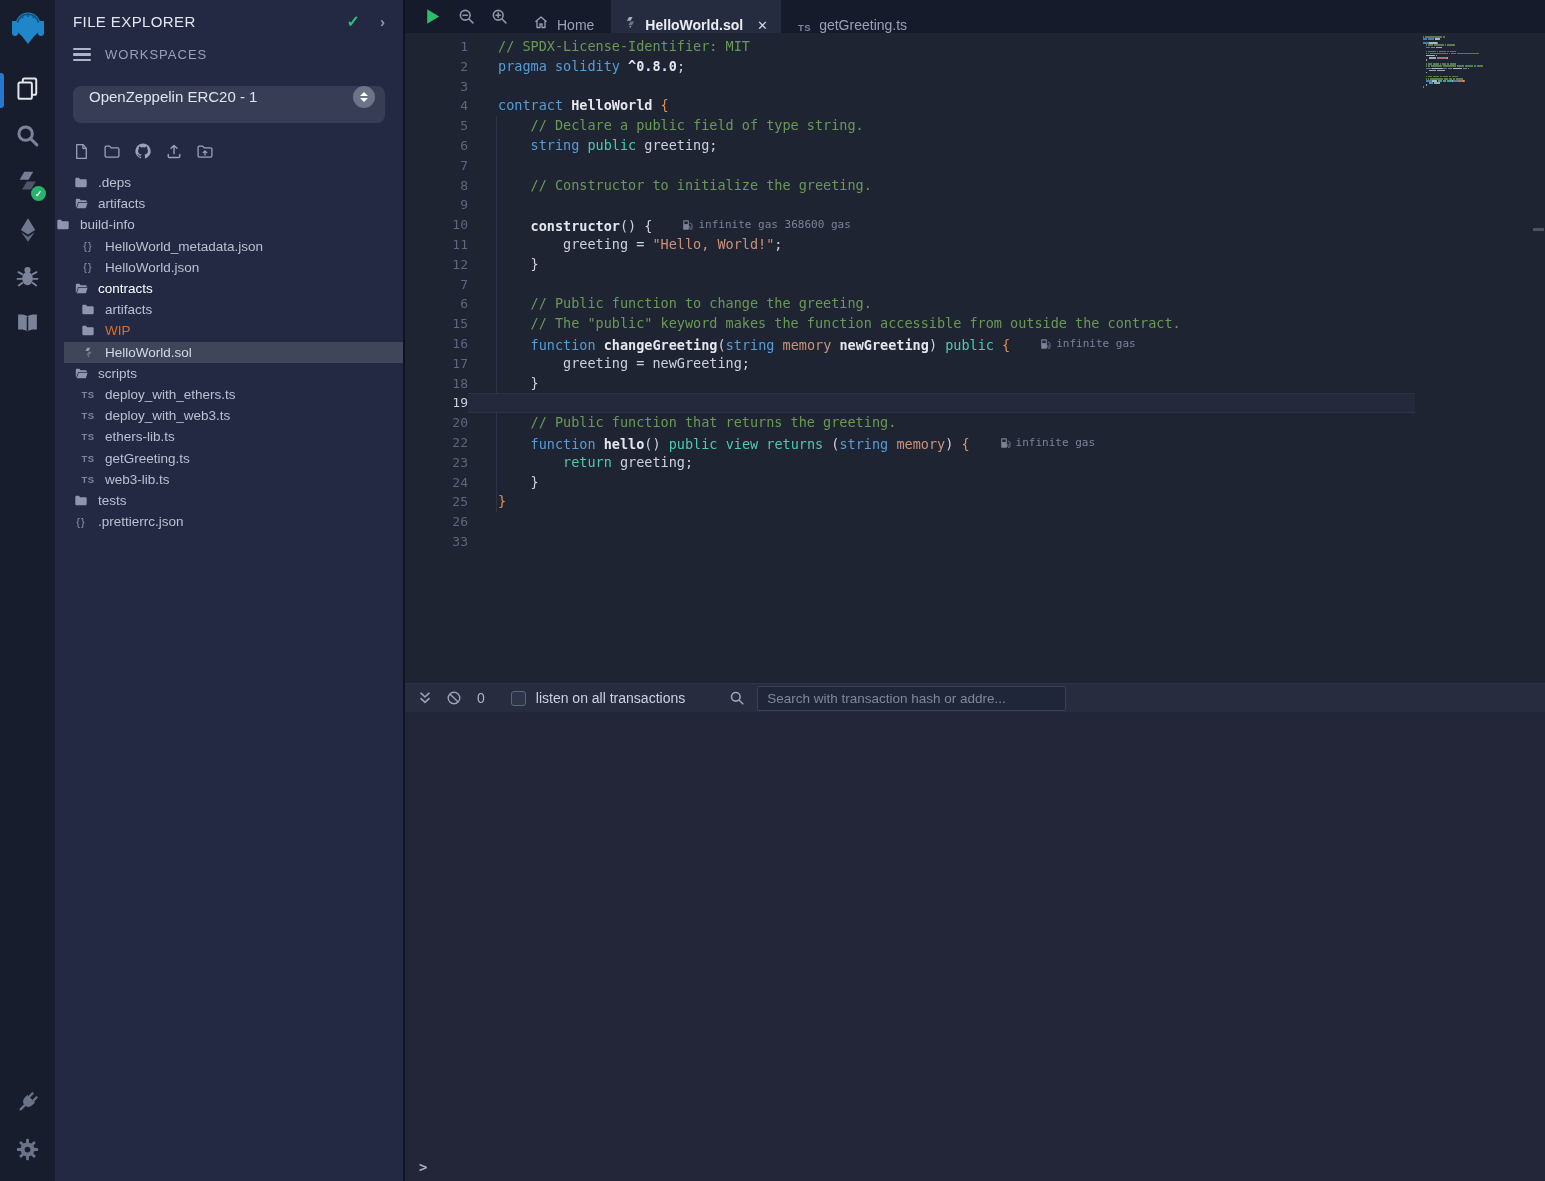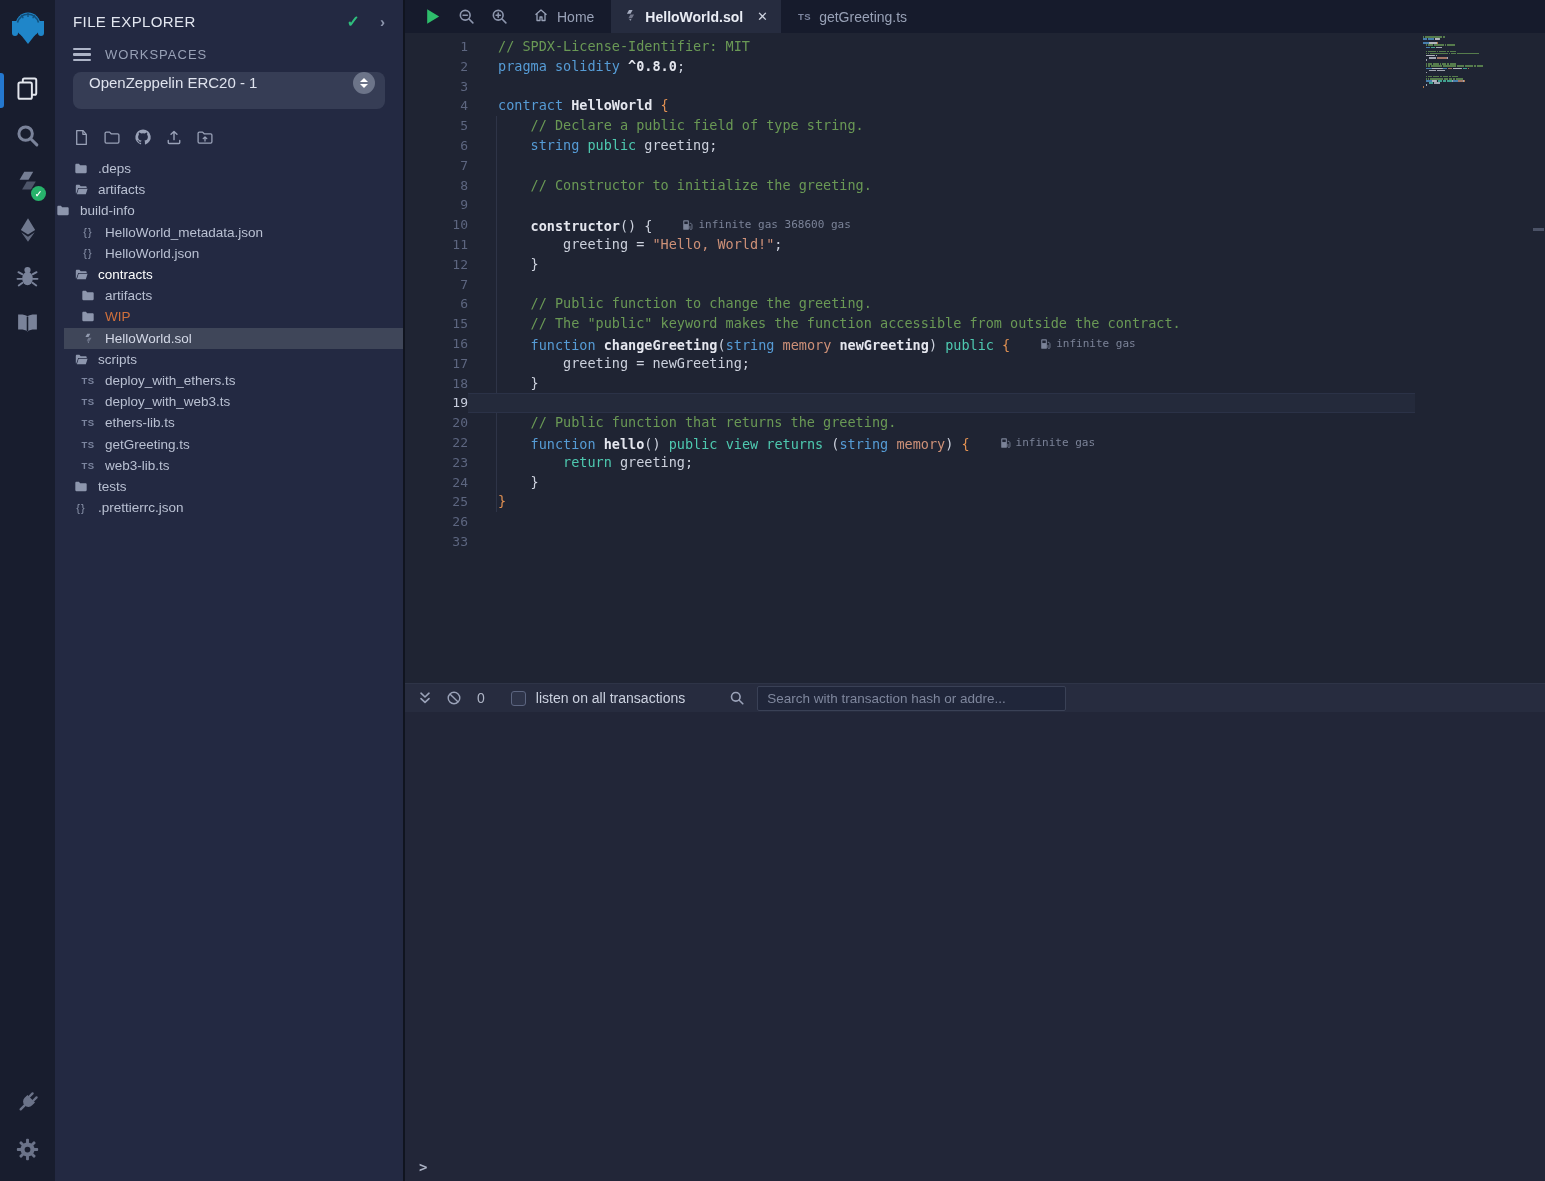--- a/index.html
+++ b/index.html
@@ -21,21 +21,21 @@
   
   .side-panel{width:348px;background:#232942;flex-shrink:0;display:flex;flex-direction:column;position:relative;}
   .sp-header{display:flex;align-items:center;padding:12px 18px 0 18px;}
   .sp-title{font-size:15px;color:#e2e6f0;letter-spacing:.4px;flex:1;}
   .sp-check{color:#2fbe7d;font-size:16px;font-weight:bold;margin-right:20px;cursor:pointer;}
   .sp-chevron{color:#8d96ad;font-size:15px;font-weight:bold;cursor:pointer;}
   .sp-workspaces{display:flex;align-items:center;gap:14px;padding:0 18px;margin-top:16px;}
   .hamburger{display:flex;flex-direction:column;gap:3px;cursor:pointer;}
   .hamburger i{display:block;width:18px;height:2.5px;background:#aeb5c8;border-radius:1px;}
   .ws-label{font-size:13px;color:#98a1b6;letter-spacing:1px;}
-  .ws-select{margin:10px 18px 0 18px;height:37px;background:#363d55;border-radius:8px;display:flex;align-items:center;
+  .ws-select{margin:24px 18px 0 18px;height:37px;background:#363d55;border-radius:8px;display:flex;align-items:center;
              padding:0 10px 16px 16px;cursor:pointer;}
   .ws-name{flex:1;font-size:15px;color:#dfe3ee;}
   .ws-badge{width:22px;height:22px;border-radius:50%;background:#6c7489;display:flex;flex-direction:column;
             align-items:center;justify-content:center;gap:2px;}
   .ws-badge i{display:block;width:0;height:0;border-left:4px solid transparent;border-right:4px solid transparent;}
   .ws-badge .up{border-bottom:4px solid #fff;}
   .ws-badge .down{border-top:4px solid #fff;}
   .sp-toolbar{display:flex;align-items:center;gap:13px;padding:0 18px;margin-top:19px;}
   .sp-toolbar .ticon{cursor:pointer;display:flex;}
 
@@ -47,21 +47,21 @@
   .tree-row.selected .lbl{color:#d3d8e6;}
   .json-glyph{color:#8d96ad;font-size:11px;letter-spacing:1px;}
   .ts-glyph{color:#7d86a0;font-size:9.5px;font-weight:bold;letter-spacing:.5px;}
 
   
   .main{flex:1;display:flex;flex-direction:column;border-left:2px solid #10141f;min-width:0;}
   .tab-bar{height:33px;background:#161b2c;display:flex;align-items:center;flex-shrink:0;}
   .tb-action{margin-left:16px;cursor:pointer;display:flex;align-items:center;}
   .tb-action.play{margin-left:18px;}
   .tabs{display:flex;height:33px;margin-left:12px;}
-  .tab{display:flex;align-items:center;height:33px;padding:0 13px;gap:8px;color:#98a1b6;font-size:14px;cursor:pointer;white-space:nowrap;}
+  .tab{display:flex;align-items:flex-end;height:33px;padding:0 13px;gap:8px;color:#98a1b6;font-size:14px;cursor:pointer;white-space:nowrap;}
   .tab.active{background:#262c3f;color:#e9ecf4;font-weight:bold;margin:0 4px;}
   .tab .close{margin-left:6px;color:#cfd4e0;font-size:13px;font-weight:normal;}
 
   
   .editor{height:650px;background:#1f2433;position:relative;overflow:hidden;flex-shrink:0;}
   .lines{position:absolute;left:0;top:4px;right:130px;font-family:"DejaVu Sans Mono",monospace;font-size:13.5px;}
   .code-line{display:flex;height:19.8px;line-height:19.8px;white-space:pre;}
   .gutter{width:63px;text-align:right;color:#5d6680;flex-shrink:0;font-size:13px;}
   .codecell{padding-left:30px;flex:1;}
   .code-line.current .codecell{background:#242a3b;box-shadow:inset 0 1px 0 #2b3247,inset 0 -1px 0 #2b3247;}

